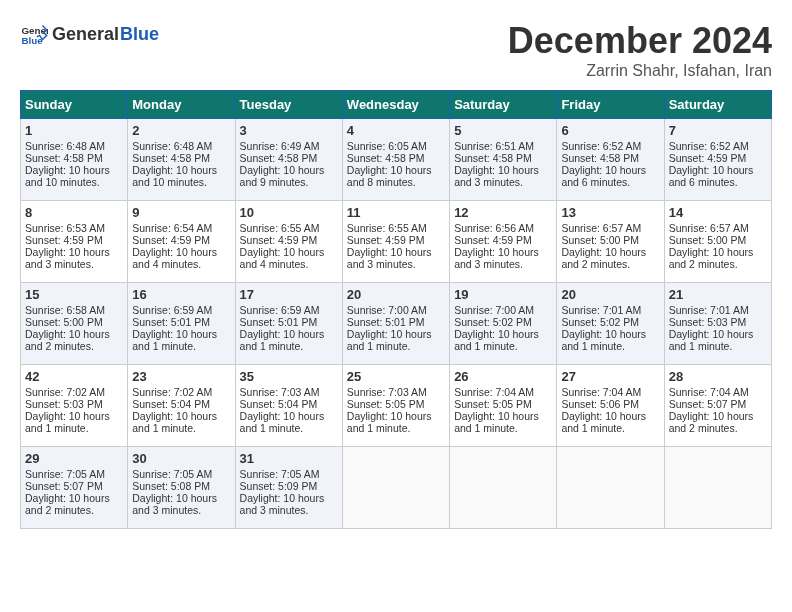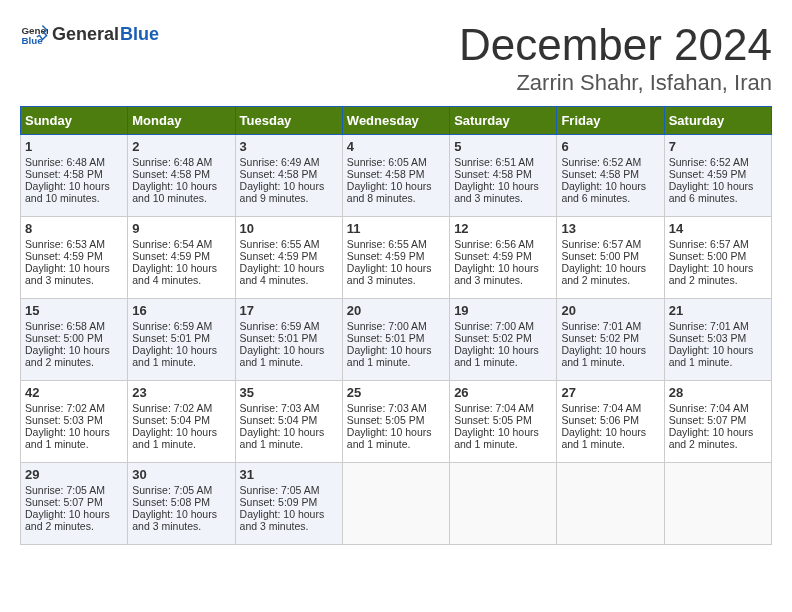--- a/index.html
+++ b/index.html
@@ -32,35 +32,35 @@
       color: #1a5fb4;
     }
     .logo-icon {
       width: 28px;
       height: 28px;
     }
     .title-area {
       text-align: right;
     }
     .month-title {
-      font-size: 44px;
-      font-weight: normal;
+      font-size: 36px;
+      font-weight: bold;
       color: #333;
     }
     .location-title {
-      font-size: 22px;
+      font-size: 16px;
       color: #555;
     }
     table {
       width: 100%;
       border-collapse: collapse;
       table-layout: fixed;
     }
     th {
-      background-color: #4d7c0f;
+      background-color: #0f766e;
       color: white;
       padding: 6px 4px;
       font-size: 13px;
       text-align: left;
       border: 1px solid #1a5fb4;
     }
     td {
       border: 1px solid #ccc;
       padding: 4px 4px;
       vertical-align: top;

